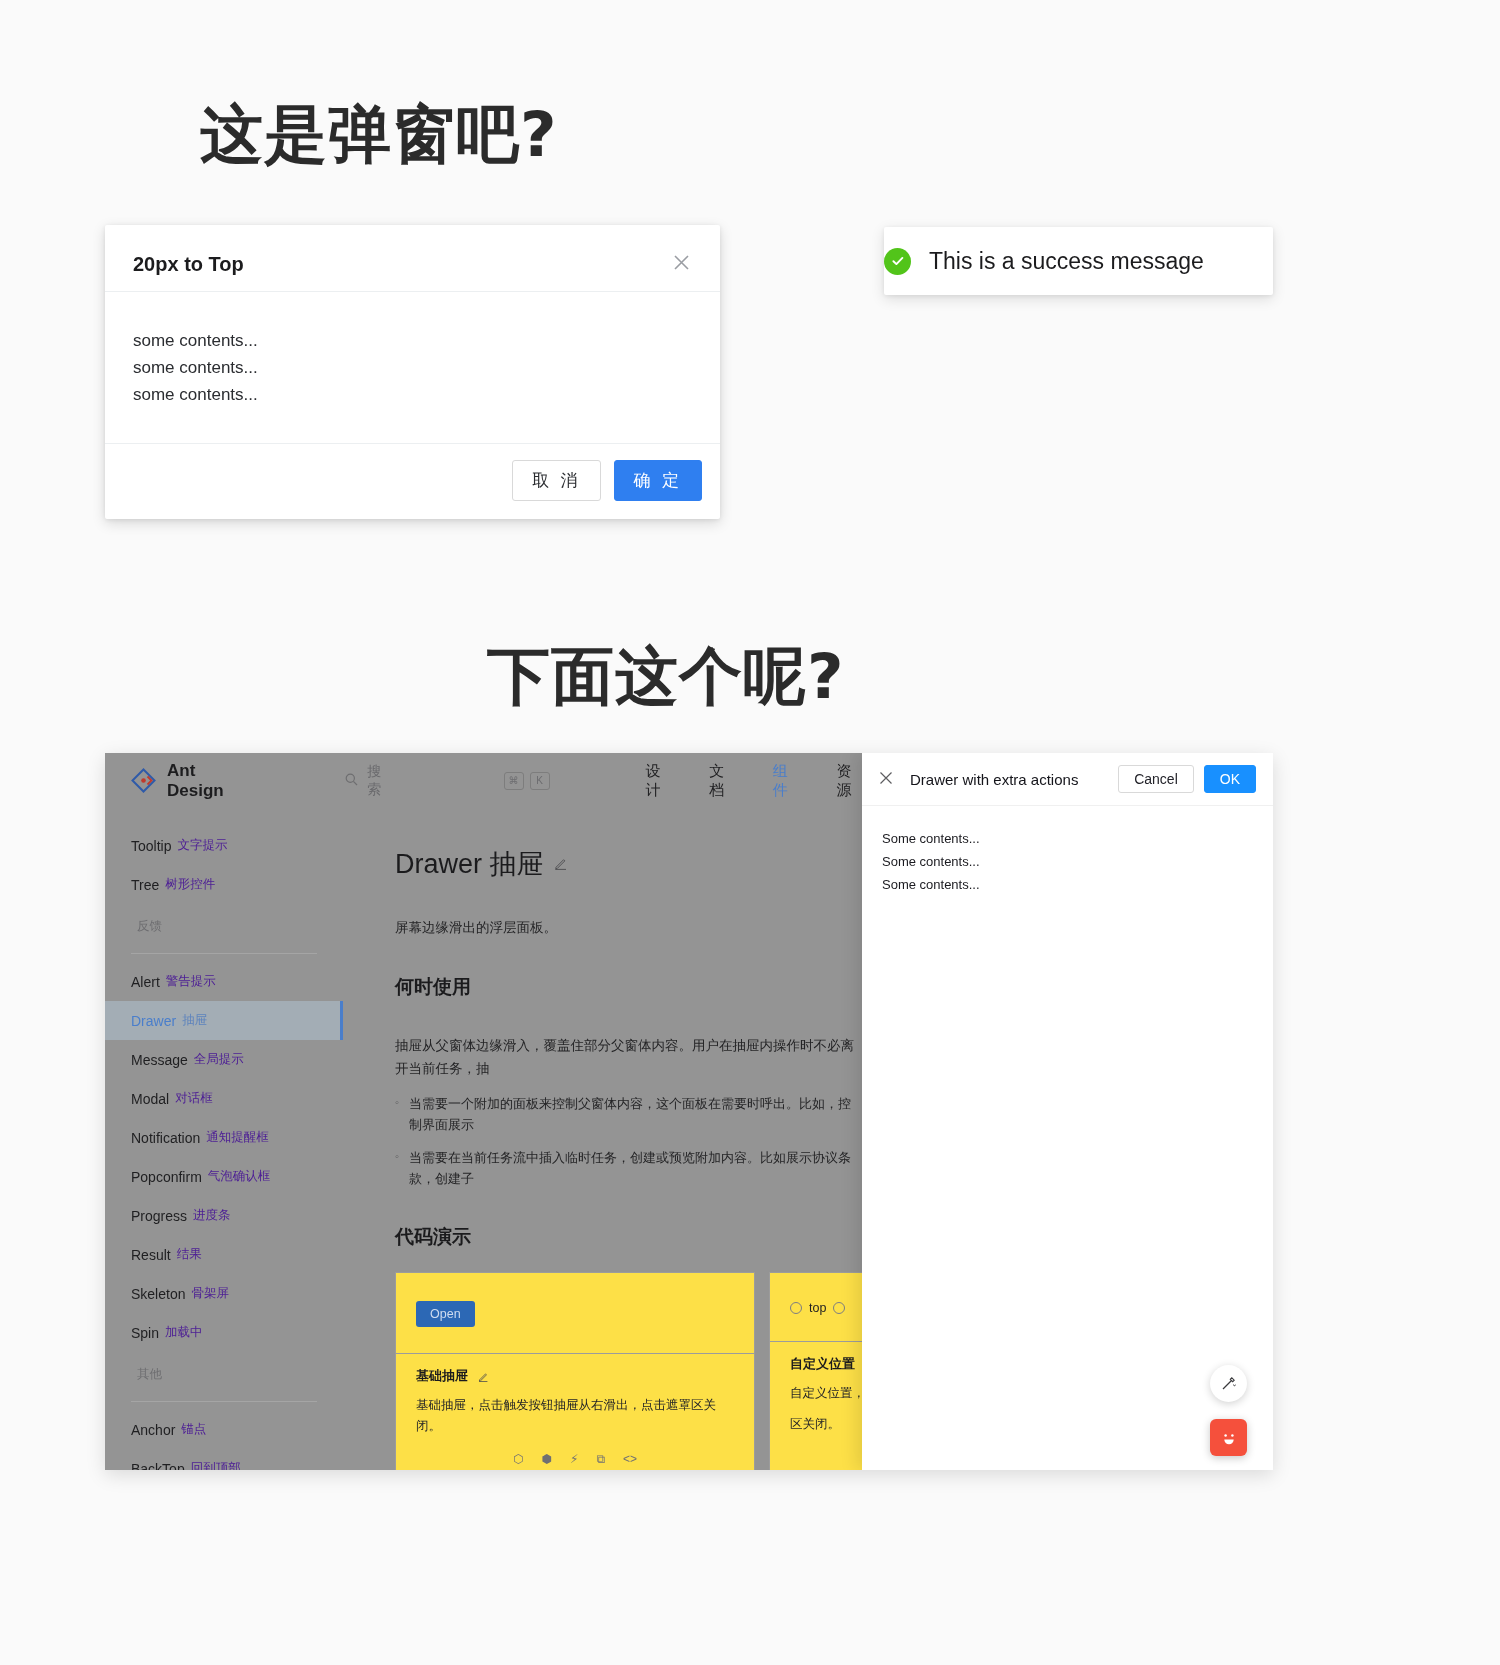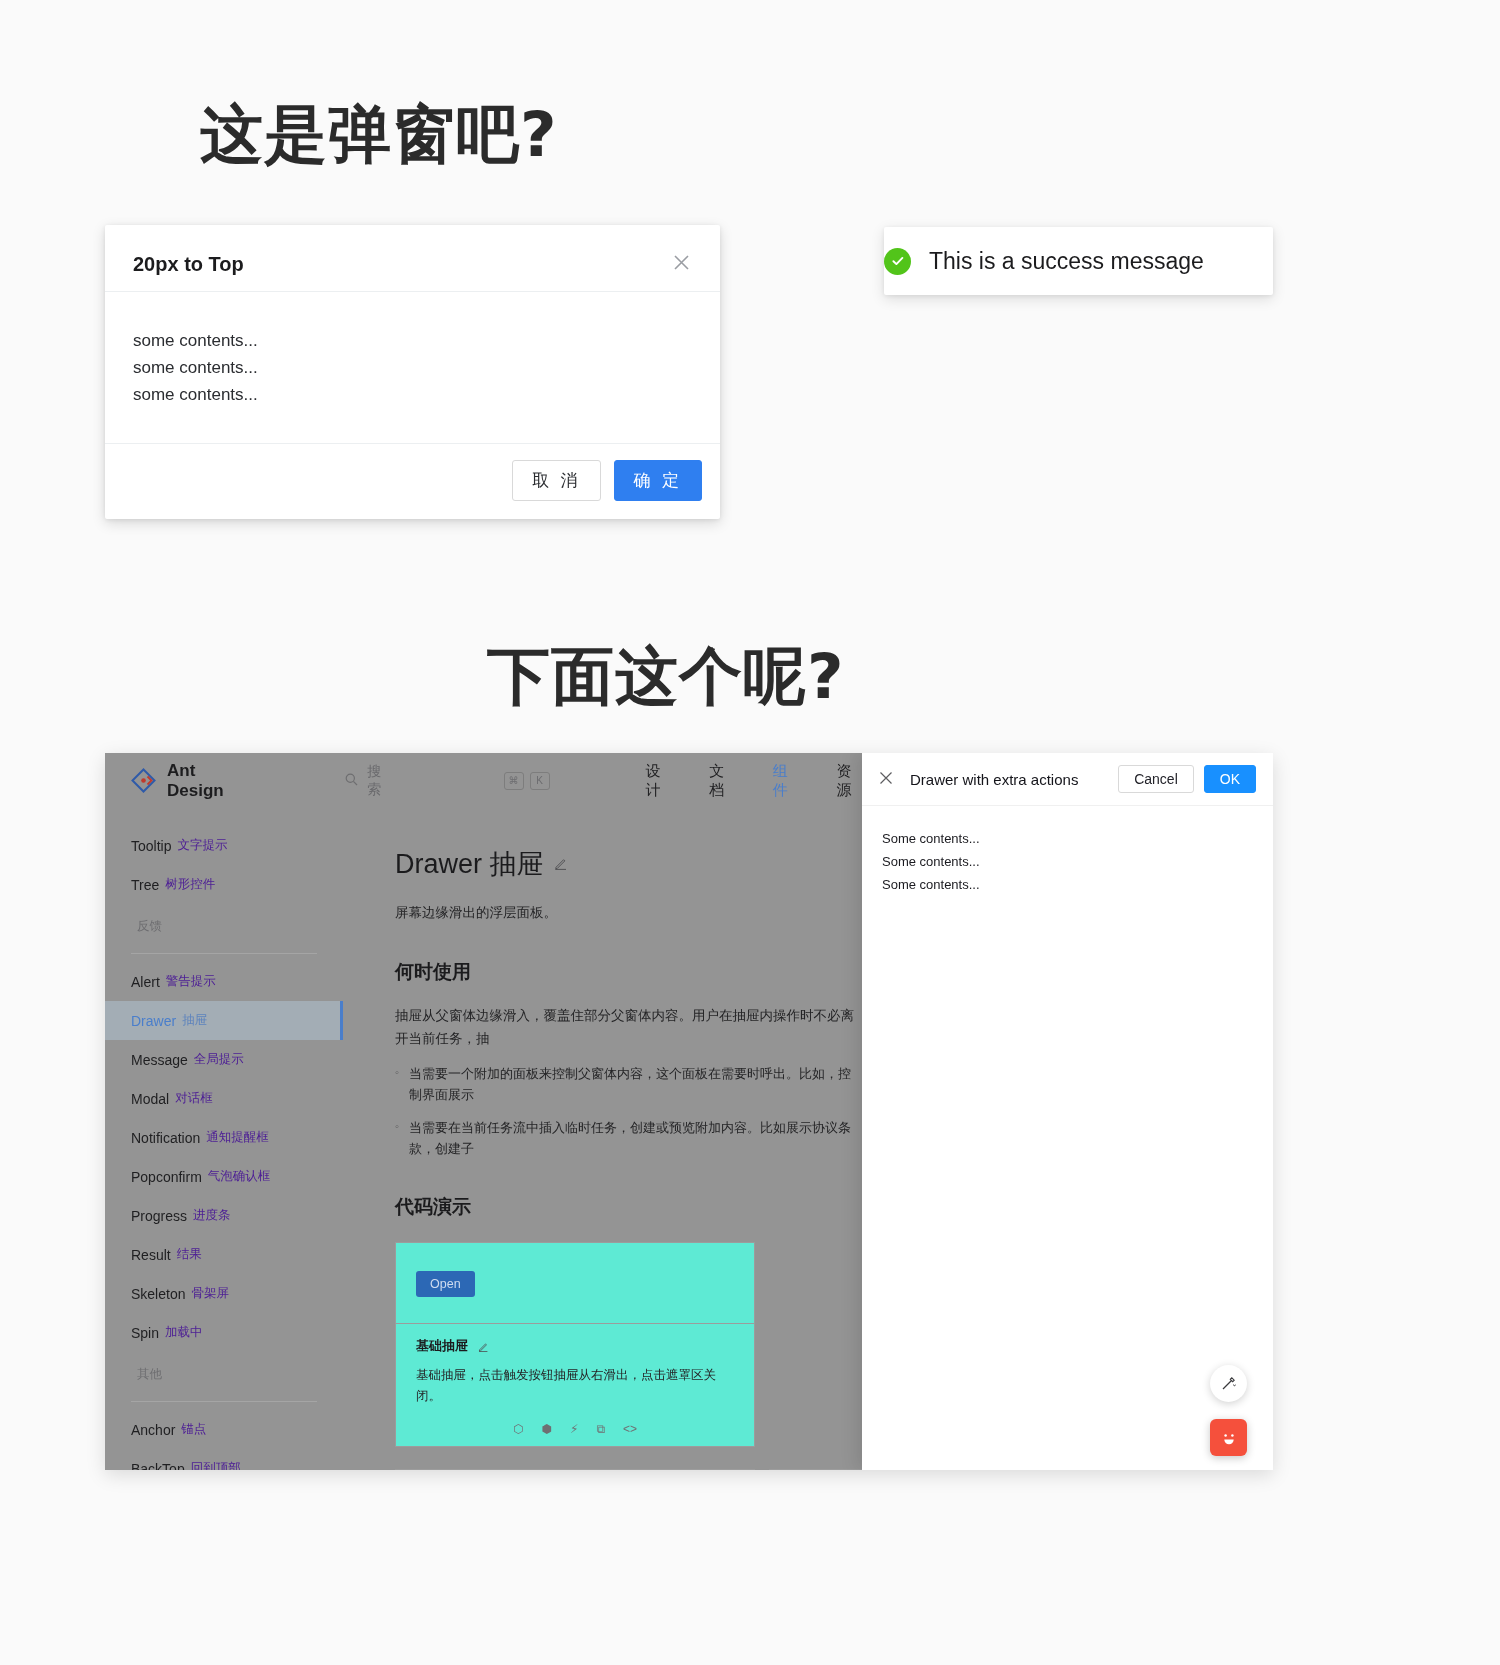--- a/index.html
+++ b/index.html
@@ -120,26 +120,26 @@
   .side-item.group { color:#6d6d70; font-size:13px; height:45px; }
   .side-item.group .zh { color:#6d6d70; }
   .side-sep { height:1px; background:#a5a5a5; margin:4px 26px 8px 26px; }
   .side-item.active { background:#a3adb5; color:#4a7ecb; border-right:3px solid #4a7ecb; }
   .side-item.active .zh { color:#5e84bd; }
 
   .ad-content { position:absolute; left:238px; top:55px; width:519px; height:662px;
     background:#949494; padding:38px 0 0 52px; }
   .ad-h1 { font-size:27px; color:#1b1b1d; font-weight:400; display:flex; align-items:center; }
   .pen { margin-left:10px; font-size:15px; color:#4a4a4d; }
-  .ad-p { font-size:13.5px; color:#242426; margin-top:20px; line-height:1.7; }
+  .ad-p { font-size:13.5px; color:#242426; margin-top:35px; line-height:1.7; }
   .ad-h2 { font-size:19px; color:#1b1b1d; font-weight:700; margin-top:34px; }
   .ad-li { font-size:13px; color:#242426; margin-top:13px; display:flex; line-height:1.6; }
   .ad-li .bullet { margin-right:10px; color:#5a5a5c; font-size:11px; }
   .demo-grid { display:flex; gap:14px; margin-top:22px; }
-  .demo-card { border:1px solid #9c9c9c; background:#5eead4; width:360px; flex:none; }
+  .demo-card { border:1px solid #9c9c9c; background:#fde047; width:360px; flex:none; }
   .demo-card.side { width:180px; }
   .demo-top { padding:28px 20px 26px 20px; }
   .ad-btn { display:inline-block; background:#2c68b5; color:#cfdcf0; font-size:12.5px;
     padding:6px 14px; border-radius:3px; }
   .demo-meta { border-top:1px solid #9c9c9c; padding:13px 20px 10px 20px; }
   .demo-title { font-size:13px; font-weight:700; color:#1b1b1d; display:flex; align-items:center; }
   .demo-desc { font-size:12.5px; color:#242426; margin-top:10px; line-height:1.65; }
   .demo-icons { display:flex; gap:18px; justify-content:center; margin-top:16px;
     color:#6f6f72; font-size:12px; }
   .radio-row { display:flex; align-items:center; gap:7px; font-size:12.5px; color:#1f1f21; }
@@ -355,20 +355,37 @@
               <div class="demo-icons">
                 <span>⬡</span>
                 <span>⬢</span>
                 <span>⚡</span>
                 <span>⧉</span>
                 <span>&lt;&gt;</span>
               </div>
             </div>
           </div>
 
+          <div class="demo-card side">
+            <div class="demo-top">
+              <div class="radio-row">
+                <span class="radio"></span>
+                <span>top</span>
+                <span class="radio"></span>
+              </div>
+            </div>
+            <div class="demo-meta">
+              <div class="demo-title">
+                <span>自定义位置</span>
+
+              </div>
+              <div class="demo-desc">自定义位置，</div>
+              <div class="demo-desc">区关闭。</div>
+            </div>
+          </div>
         </div>
 
         <div class="demo-grid">
           <div class="demo-card">
             <div class="demo-top" style="padding:20px;">
               
             </div>
 
           </div>
           <div class="demo-card side">

